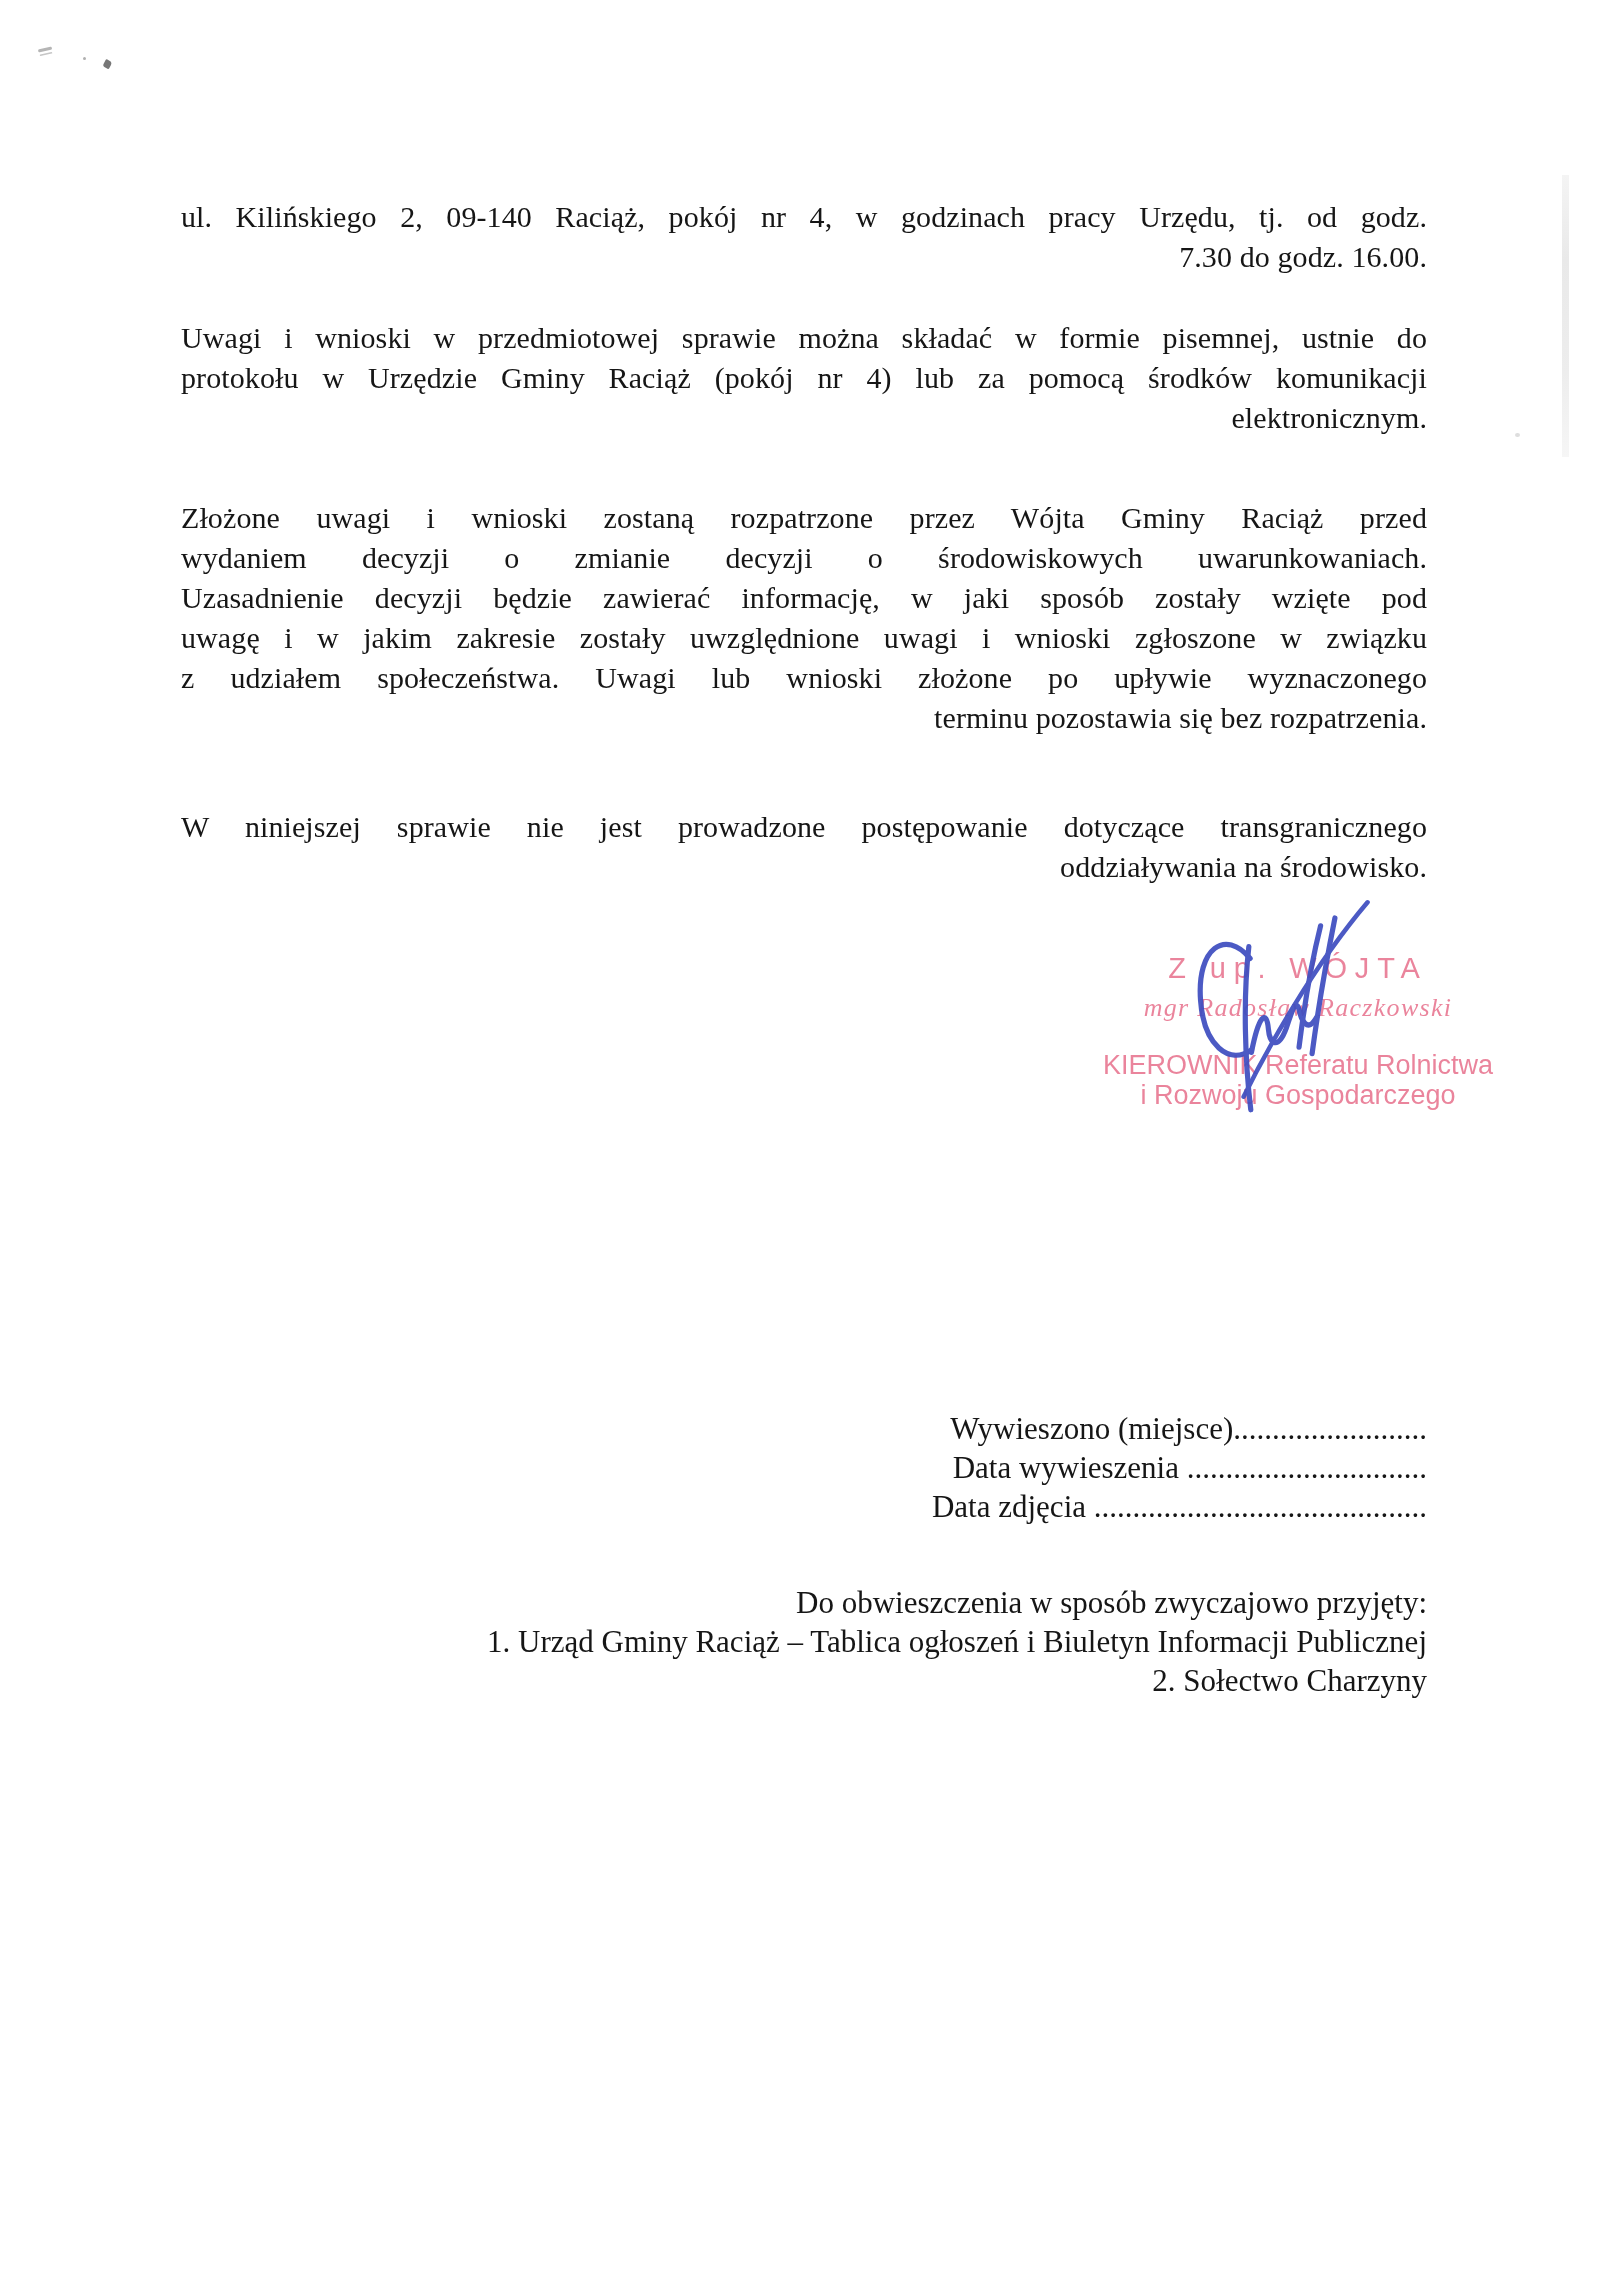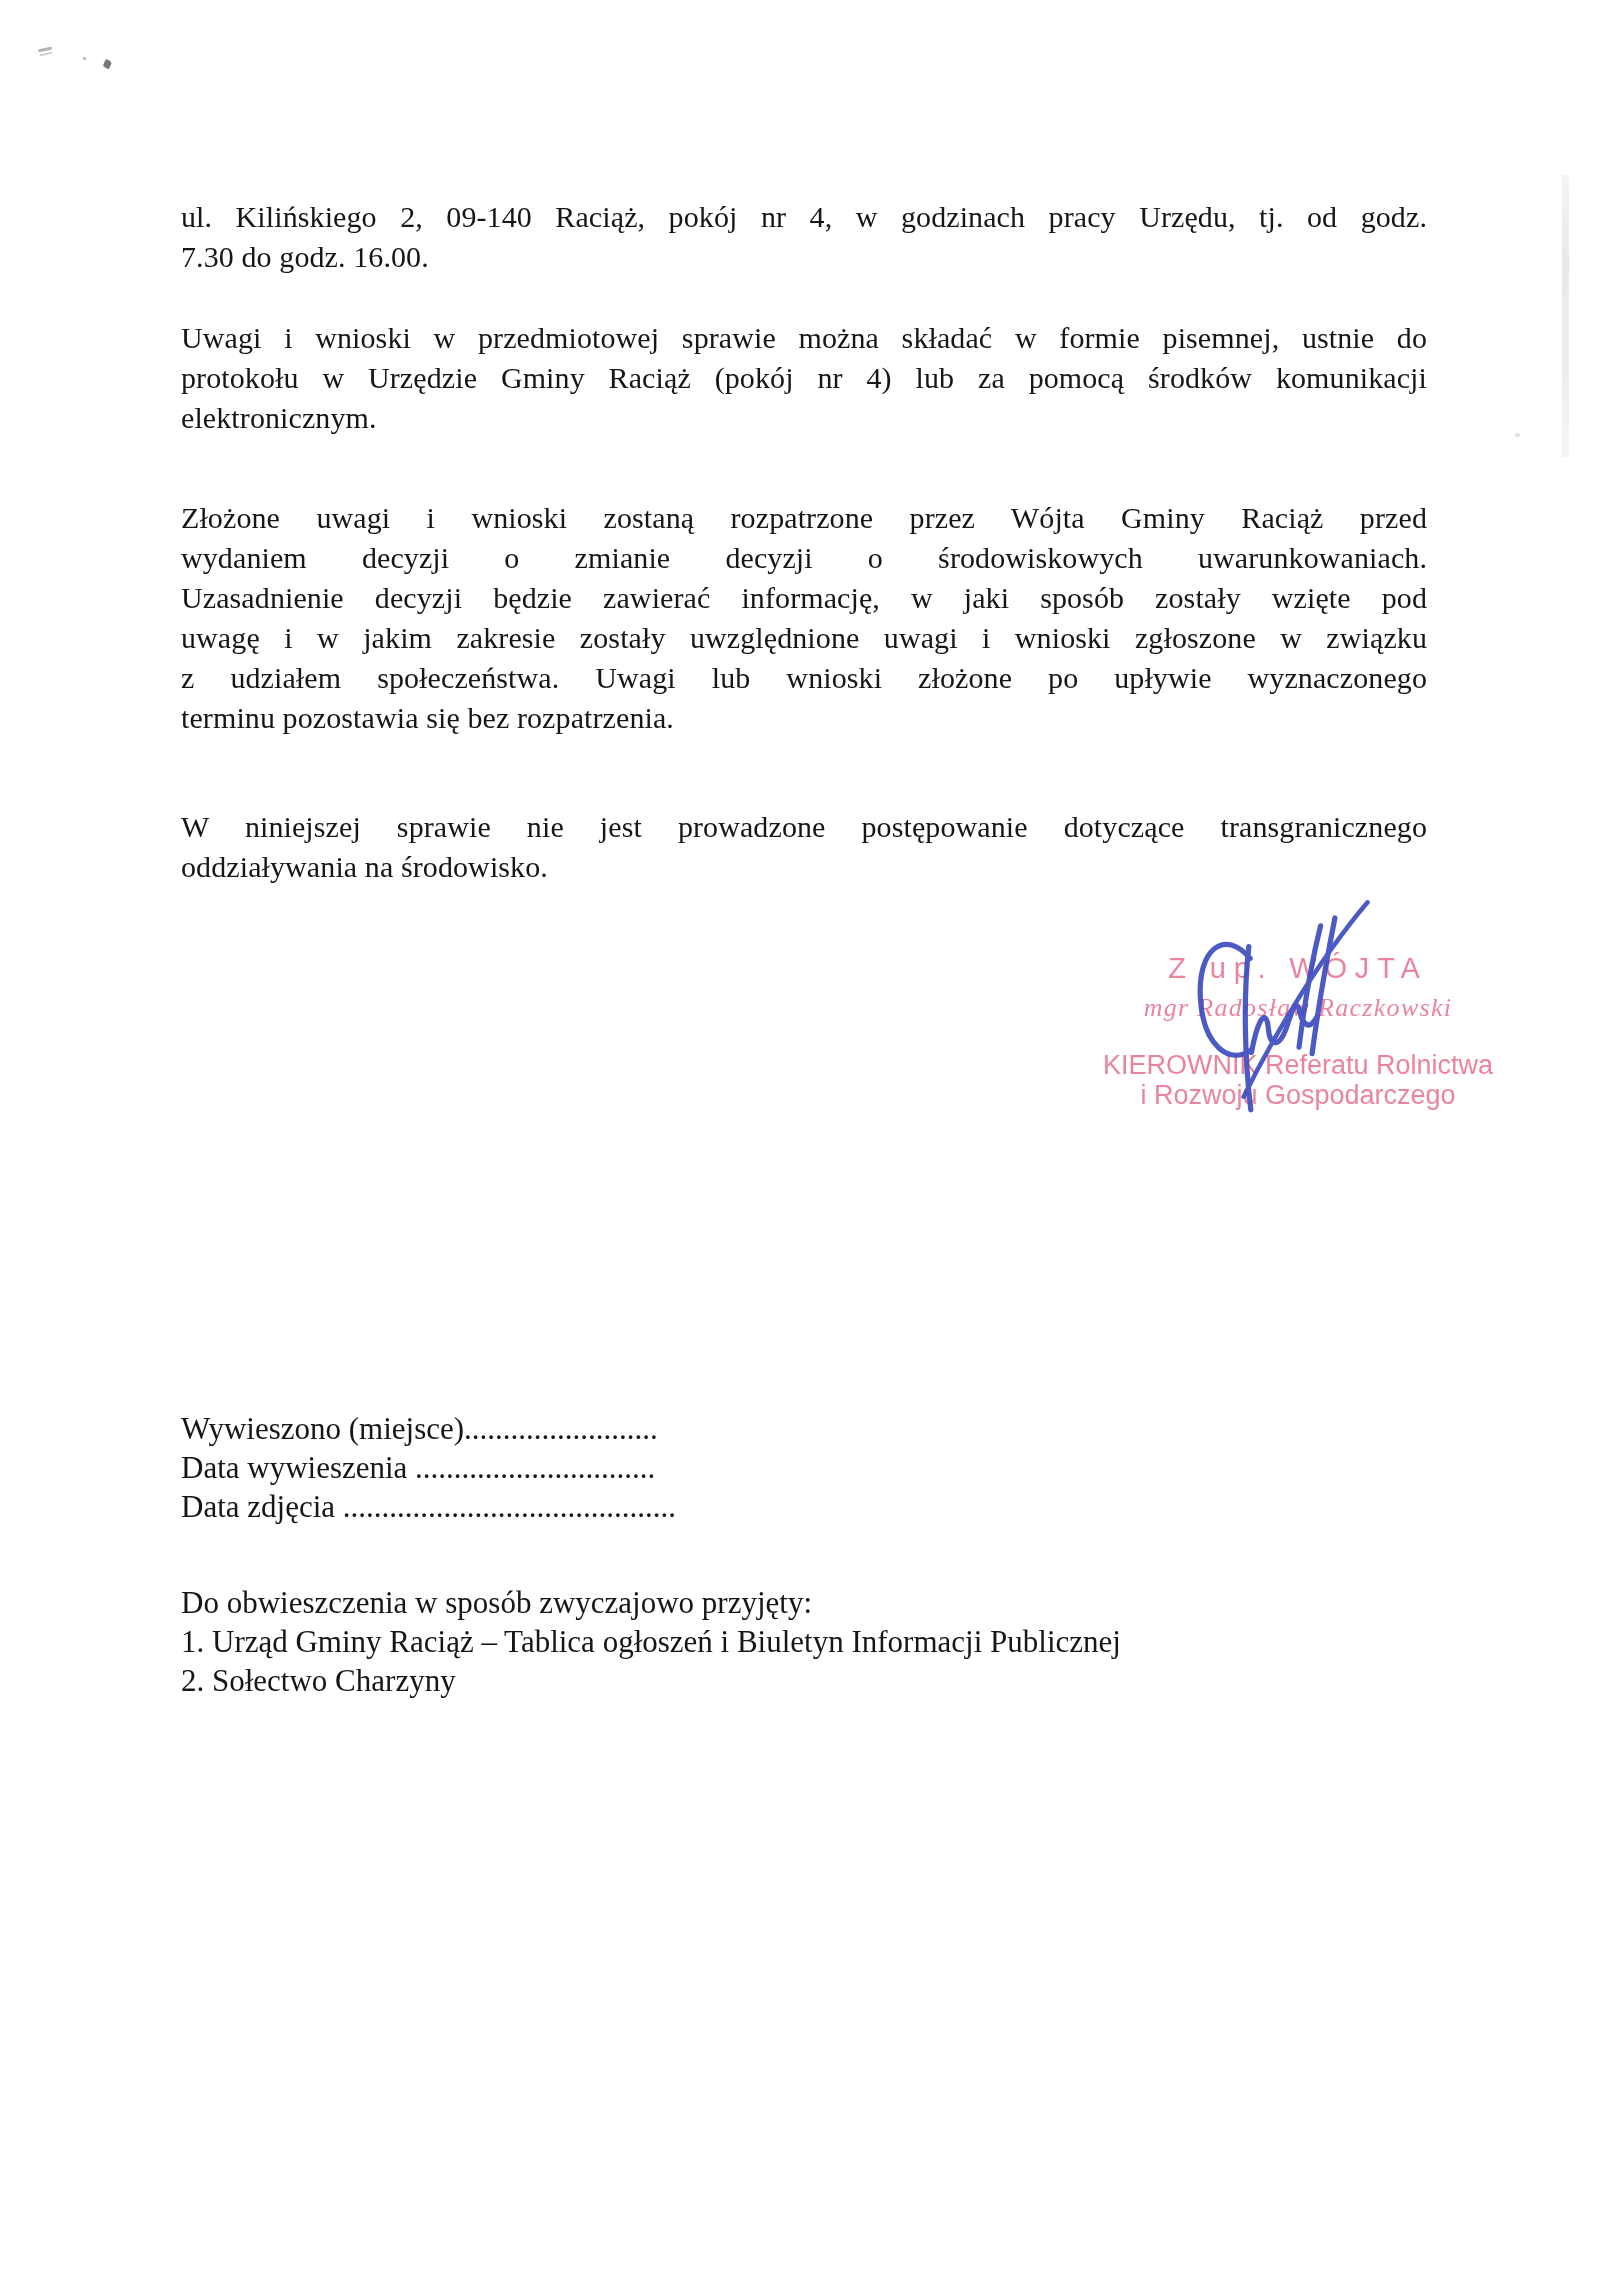--- a/index.html
+++ b/index.html
@@ -21,21 +21,21 @@
   }
   
   .paragraph {
     position: absolute;
     left: 181px;
     width: 1246px;
     font-size: 30px;
     line-height: 40px;
     letter-spacing: 0.1px;
   }
-  .tline { text-align: left; }
+  .tline { text-align: right; }
   .tline.j {
     text-align: justify;
     text-align-last: justify;
   }
   .p1 { top: 197px; }
   .p2 { top: 318px; }
   .p3 { top: 498px; }
   .p4 { top: 807px; }
 
   

